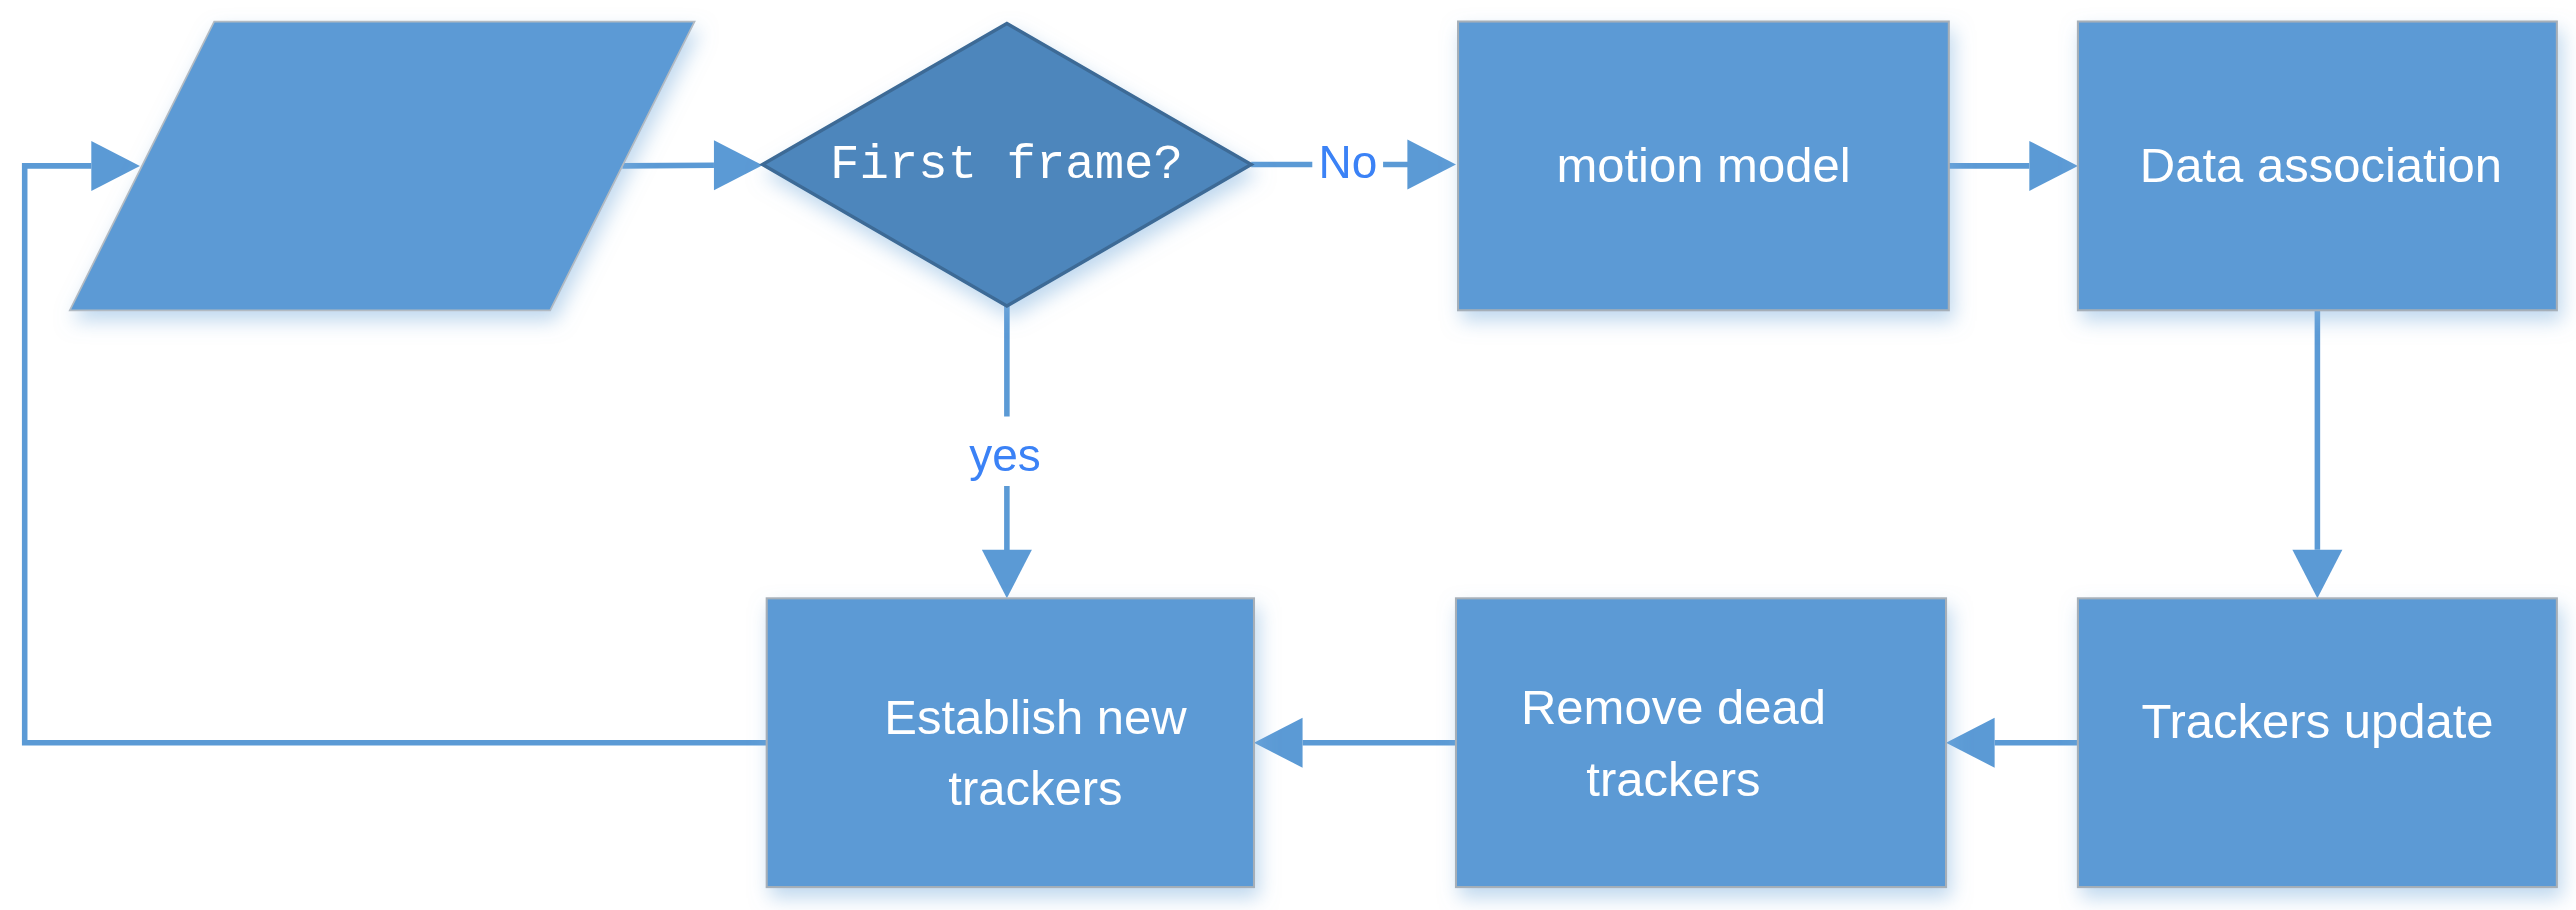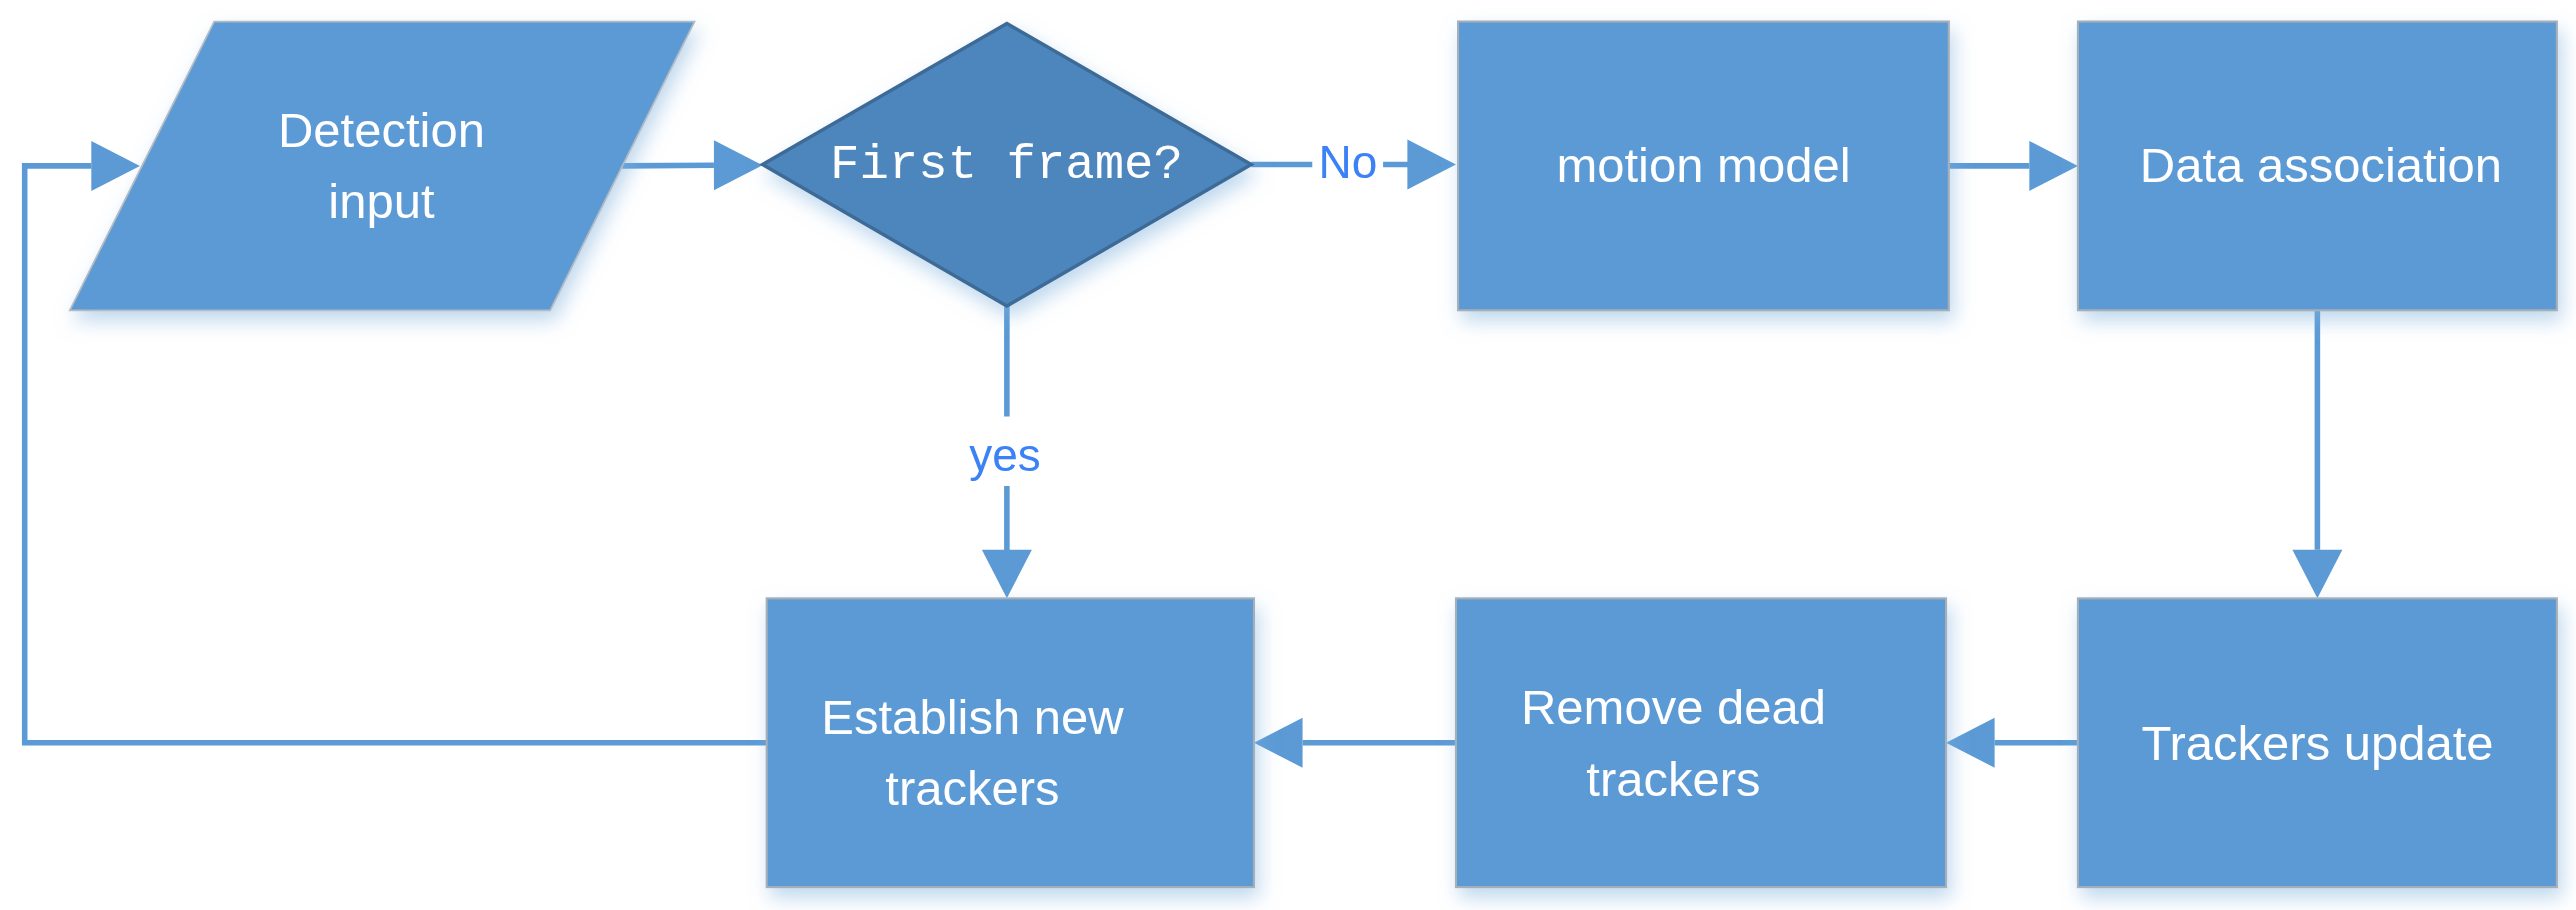--- a/index.html
+++ b/index.html
@@ -80,48 +80,44 @@
       <polygon points="308,31 1000,31 792,447 100,447" fill="#5b9ad5" stroke="#b2bac2" stroke-width="2.5"></polygon>
       <polygon points="1450,34 1802,237 1450,441 1098,237" fill="#4e86bc" stroke="#3d6b96" stroke-width="5"></polygon>
       <rect x="2100" y="31" width="707" height="416" fill="#5b9ad5" stroke="#a6afb8" stroke-width="3"></rect>
       <rect x="2993" y="31" width="690" height="416" fill="#5b9ad5" stroke="#a6afb8" stroke-width="3"></rect>
       <rect x="1104" y="862" width="702" height="416" fill="#5b9ad5" stroke="#a6afb8" stroke-width="3"></rect>
       <rect x="2097" y="862" width="706" height="416" fill="#5b9ad5" stroke="#a6afb8" stroke-width="3"></rect>
       <rect x="2993" y="862" width="690" height="416" fill="#5b9ad5" stroke="#a6afb8" stroke-width="3"></rect>
     </g>
   </svg>
 
-  <div class="node-label" style="left:69px; top:21.5px; width:625px; height:289px;">
-    <span>Detection</span>
-    <span>input</span>
-  </div>
 
   <div class="node-label" style="left:762px; top:23.6px; width:489px; height:283px;font-family:Liberation Mono, monospace;">
     <span>First frame?</span>
   </div>
 
   <div class="node-label" style="left:1458px; top:21.5px; width:491px; height:289px;">
     <span>motion model</span>
   </div>
 
   <div class="node-label" style="left:2078px; top:21.5px; width:486px; height:289px;">
     <span>Data association</span>
   </div>
 
-  <div class="node-label" style="left:729px; top:599px; width:487px; height:308px;">
+  <div class="node-label" style="left:792px; top:599px; width:487px; height:308px;">
     <span>Establish new</span>
     <span>trackers</span>
   </div>
 
   <div class="node-label" style="left:1456px; top:599px; width:435px; height:289px;">
     <span>Remove dead</span>
     <span>trackers</span>
   </div>
 
-  <div class="node-label" style="left:2078px; top:599px; width:479px; height:289px;">
+  <div class="node-label" style="left:2078px; top:577px; width:479px; height:289px;">
     <span>Trackers update</span>
   </div>
 
   <div class="edge-label" style="left:1348px; top:162px;">No</div>
 
   <div class="edge-label" style="left:1005px; top:455px;">yes</div>
 
 </div>
 
 

